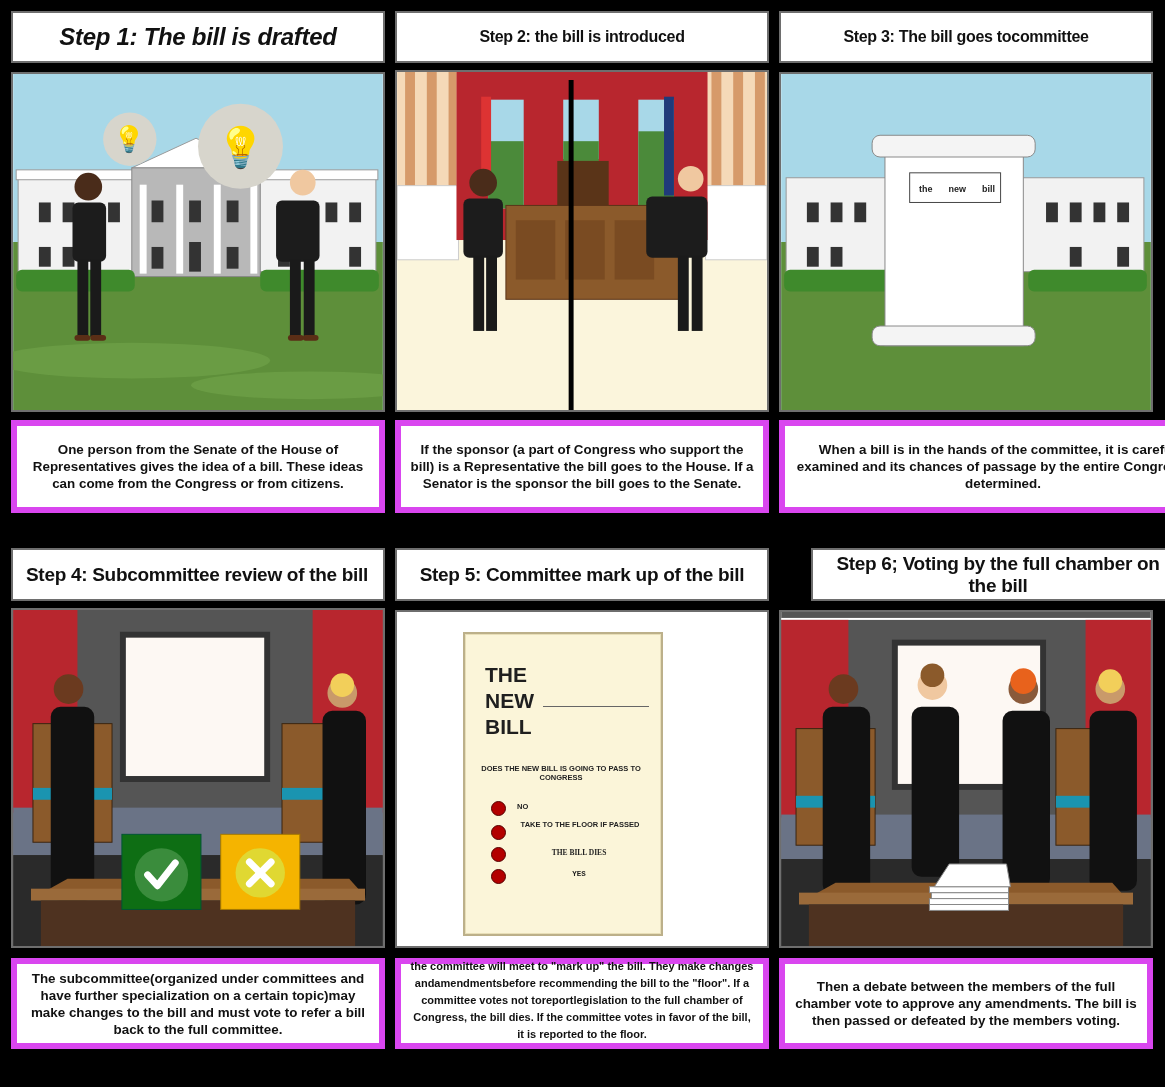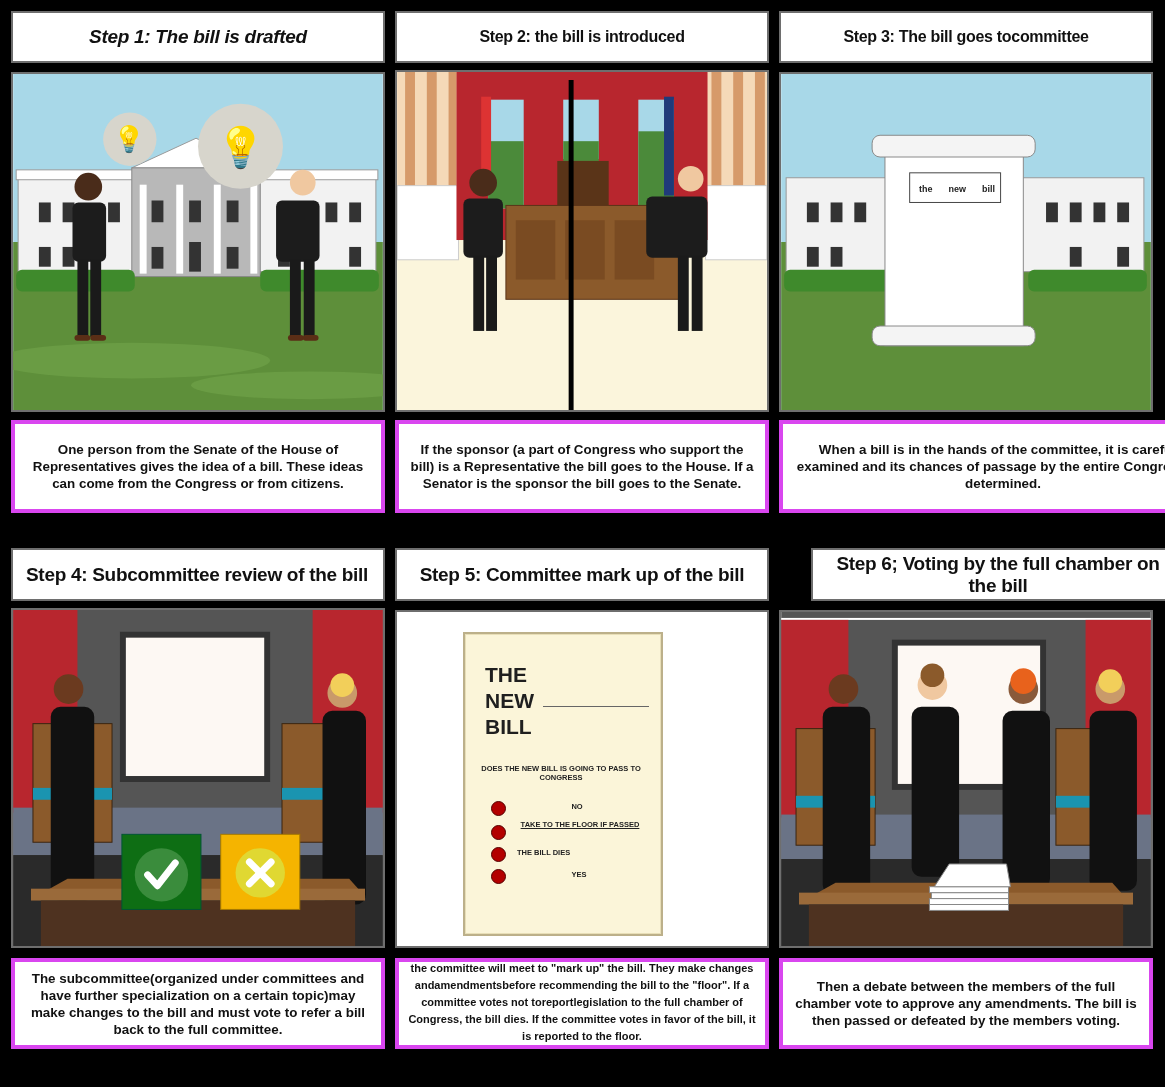--- a/index.html
+++ b/index.html
@@ -1,22 +1,22 @@
 <!DOCTYPE html>
 <html><head>
 <meta charset="utf-8">
 <style>
   html,body{margin:0;padding:0;}
   body{width:1165px;height:1087px;background:#000;position:relative;overflow:hidden;font-family:"Liberation Sans",sans-serif;}
   .cell{position:absolute;box-sizing:border-box;}
   .title{background:#fff;border:2px solid #6e6e6e;display:flex;align-items:center;justify-content:center;text-align:center;font-weight:bold;color:#111;font-family:"Liberation Sans Narrow","Liberation Sans",sans-serif;letter-spacing:-0.3px;}
-  .t1{font-style:italic;font-size:19px;}
+  .t1{font-style:italic;font-size:24px;}
   .t2{font-size:16px;}
   .t3{font-size:19px;line-height:22px;padding:0 10px;}
-  .desc{background:#fff;border:4px solid #d946ef;display:flex;align-items:center;justify-content:center;text-align:center;font-weight:bold;color:#111;font-size:13.4px;line-height:17px;padding:0 8px;}
+  .desc{background:#fff;border:6px solid #d946ef;display:flex;align-items:center;justify-content:center;text-align:center;font-weight:bold;color:#111;font-size:13.4px;line-height:17px;padding:0 8px;}
   .desc.small{font-size:11px;line-height:17px;font-weight:bold;align-items:flex-end;}
   .scene{border:2px solid #6e6e6e;overflow:hidden;background:#fff;}
   .scene svg{display:block;width:100%;height:100%;}
 </style>
 </head>
 <body>
 
 <div class="cell title t1" style="left:11px;top:11px;width:374px;height:52px;">
     <span>Step 1: The bill is drafted</span>
   </div>
@@ -235,33 +235,33 @@
     <div style="position:absolute;left:20px;top:28px;font-size:21px;font-weight:bold;line-height:26px;color:#1f1f1f;font-family:'Liberation Sans Narrow','Liberation Sans',sans-serif;">
       <div>THE</div>
       <div>NEW</div>
       <div>BILL</div>
     </div>
     <div style="position:absolute;left:78px;top:72px;width:106px;border-top:1px solid #666;"></div>
     <div style="position:absolute;left:16px;top:130px;width:160px;text-align:center;font-size:7.5px;font-weight:bold;color:#222;line-height:9px;">DOES THE NEW BILL IS GOING TO PASS TO CONGRESS</div>
     <div style="position:absolute;left:26px;top:164px;width:150px;">
       <div style="position:relative;height:22px;">
           <span style="position:absolute;left:0;top:3px;width:13px;height:13px;border-radius:50%;background:#b30000;border:1px solid #500;"></span>
-          <span style="position:absolute;left:26px;right:4px;top:4px;text-align:center;font-size:7.5px;font-weight:bold;color:#222;">NO</span>
+          <span style="position:absolute;left:26px;right:4px;top:4px;text-align:left;font-size:7.5px;font-weight:bold;color:#222;">NO</span>
         </div>
       <div style="position:relative;height:24px;">
           <span style="position:absolute;left:0;top:5px;width:13px;height:13px;border-radius:50%;background:#b30000;border:1px solid #500;"></span>
-          <span style="position:absolute;left:28px;right:0;top:0;text-align:center;font-size:7.5px;line-height:9px;font-weight:bold;color:#222;text-decoration:underline;">TAKE TO THE FLOOR IF PASSED</span>
+          <span style="position:absolute;left:28px;right:0;top:0;text-align:center;font-size:7.5px;line-height:9px;font-weight:bold;color:#222;">TAKE TO THE FLOOR IF PASSED</span>
         </div>
       <div style="position:relative;height:22px;">
           <span style="position:absolute;left:0;top:3px;width:13px;height:13px;border-radius:50%;background:#b30000;border:1px solid #500;"></span>
-          <span style="position:absolute;left:26px;right:0;top:4px;text-align:left;font-size:7.5px;font-weight:bold;color:#222;">THE BILL DIES</span>
+          <span style="position:absolute;left:26px;right:0;top:4px;text-align:center;font-size:7.5px;font-weight:bold;color:#222;font-family:Liberation Serif, serif;">THE BILL DIES</span>
         </div>
       <div style="position:relative;height:22px;">
           <span style="position:absolute;left:0;top:3px;width:13px;height:13px;border-radius:50%;background:#b30000;border:1px solid #500;"></span>
-          <span style="position:absolute;left:26px;right:0;top:4px;text-align:center;font-size:7.5px;font-weight:bold;color:#222;">YES</span>
+          <span style="position:absolute;left:26px;right:0;top:4px;text-align:center;font-size:7.5px;font-weight:bold;color:#222;font-family:Liberation Mono, monospace;">YES</span>
         </div>
     </div>
   </div>
 </div>
 
 <div class="cell scene" style="left:779px;top:610px;width:374px;height:338px;">
   <svg viewBox="0 0 374 338">
     <rect width="374" height="338" fill="#555"></rect>
     <rect x="0" y="6" width="374" height="2" fill="#fff"></rect>
     <rect x="0" y="8" width="68" height="200" fill="#b8262e"></rect>

